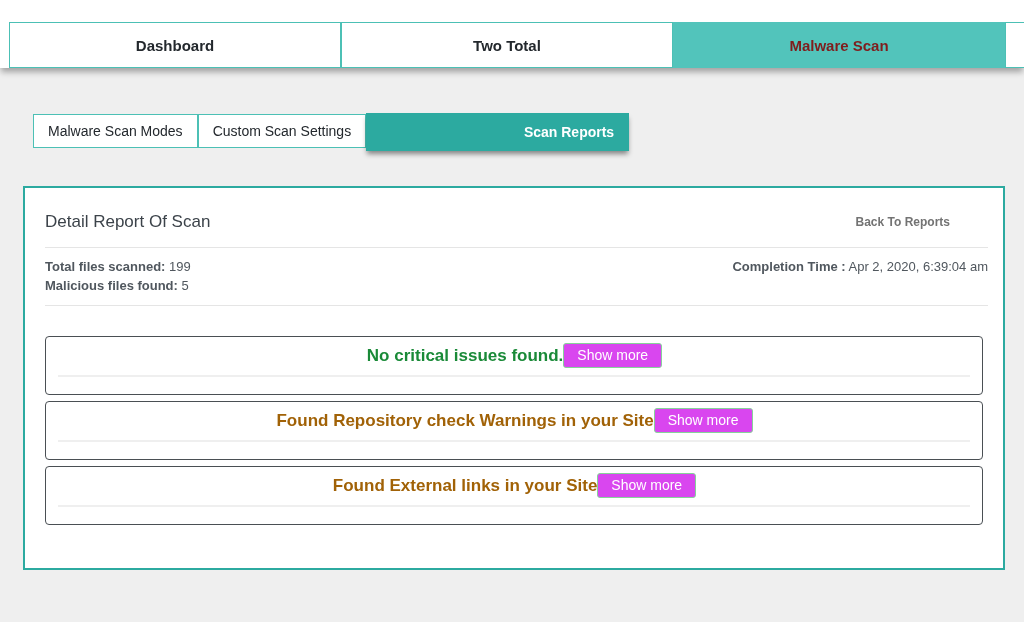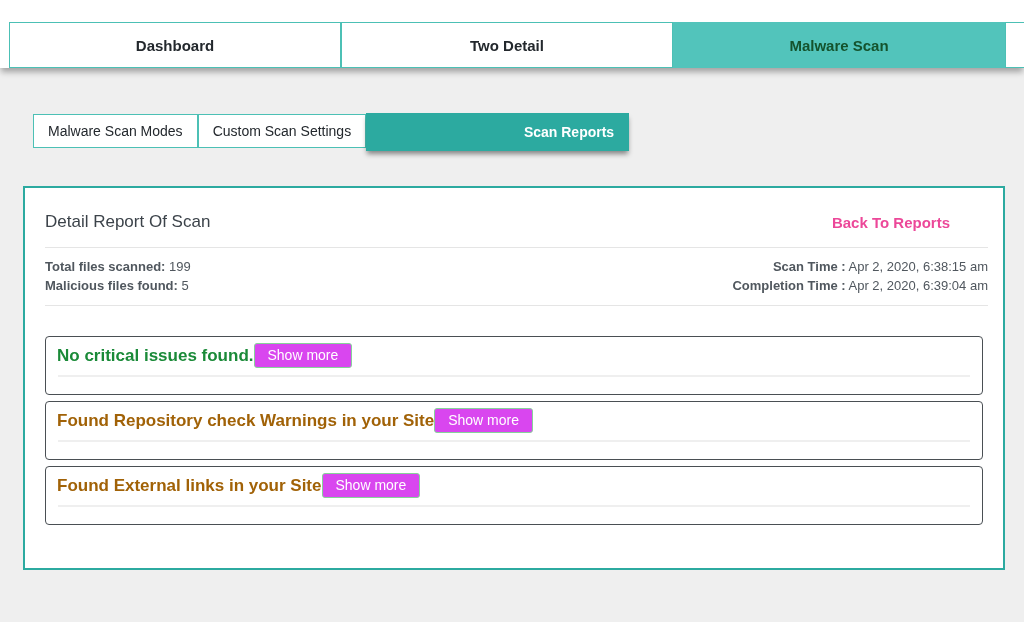--- a/index.html
+++ b/index.html
@@ -32,21 +32,21 @@
     border: 1px solid #4cc0b5;
     font-size: 15px;
     font-weight: 600;
     color: #23282d;
     cursor: pointer;
     flex: 0 0 auto;
   }
   .top-tab.active {
     background: #52c4bb;
     border-color: #52c4bb;
-    color: #14532d;
+    color: #7f1d1d;
   }
   .top-tab.partial {
     width: 19px;
     border-right: none;
   }
 
   
   .sub-tabs {
     display: flex;
     align-items: flex-end;
@@ -92,23 +92,23 @@
     align-items: center;
     padding: 24px 53px 15px 20px;
     gap: 24px;
   }
   .panel-title {
     font-size: 17px;
     font-weight: 500;
     color: #3c434a;
   }
   .back-link {
-    font-size: 15px;
+    font-size: 12px;
     font-weight: 600;
-    color: #ec4899;
+    color: #737373;
     text-decoration: none;
     cursor: pointer;
   }
   .hdivider {
     height: 1px;
     background: #e5e5e5;
     margin: 0 15px 0 20px;
   }
   .stats {
     display: flex;
@@ -126,21 +126,21 @@
     padding: 30px 20px 0 20px;
   }
   .result-box {
     background: #ffffff;
     border: 1px solid #4a4f54;
     border-radius: 4px;
     margin-bottom: 6px;
   }
   .result-header {
     display: flex;
-    justify-content: flex-start;
+    justify-content: center;
     align-items: center;
     padding: 6px 10px 7px 11px;
   }
   .result-title {
     font-size: 17px;
     font-weight: 700;
   }
   .result-title.success { color: #1a8a38; }
   .result-title.warning { color: #a16207; }
   .show-more-btn {
@@ -161,21 +161,21 @@
   .result-body { height: 17px; }
 </style>
 </head>
 <body>
 
 <div class="top-strip">
   <div class="top-tab">
     <span>Dashboard</span>
   </div>
   <div class="top-tab">
-    <span>Two Detail</span>
+    <span>Two Total</span>
   </div>
   <div class="top-tab active">
     <span>Malware Scan</span>
   </div>
   <div class="top-tab partial"></div>
 </div>
 
 <div class="sub-tabs">
   <div class="sub-tab">
     <span>Malware Scan Modes</span>
@@ -196,21 +196,20 @@
   </div>
 
   <div class="hdivider"></div>
 
   <div class="stats">
     <div class="stats-left">
       <div><b>Total files scanned:</b> <span>199</span></div>
       <div><b>Malicious files found:</b> <span>5</span></div>
     </div>
     <div class="stats-right">
-      <div><b>Scan Time :</b> <span>Apr 2, 2020, 6:38:15 am</span></div>
       <div><b>Completion Time :</b> <span>Apr 2, 2020, 6:39:04 am</span></div>
     </div>
   </div>
 
   <div class="hdivider"></div>
 
   <div class="results">
 
     <div class="result-box">
       <div class="result-header">

